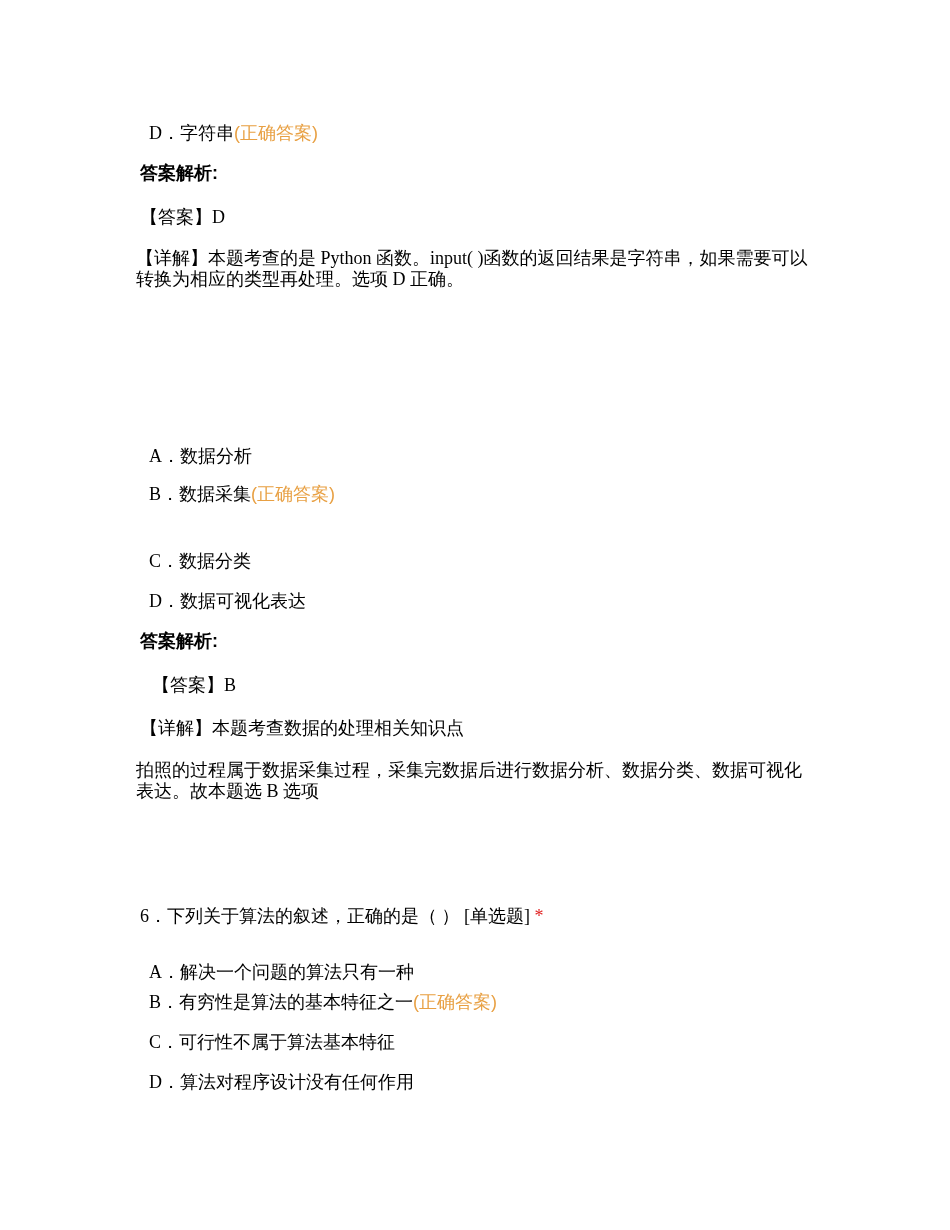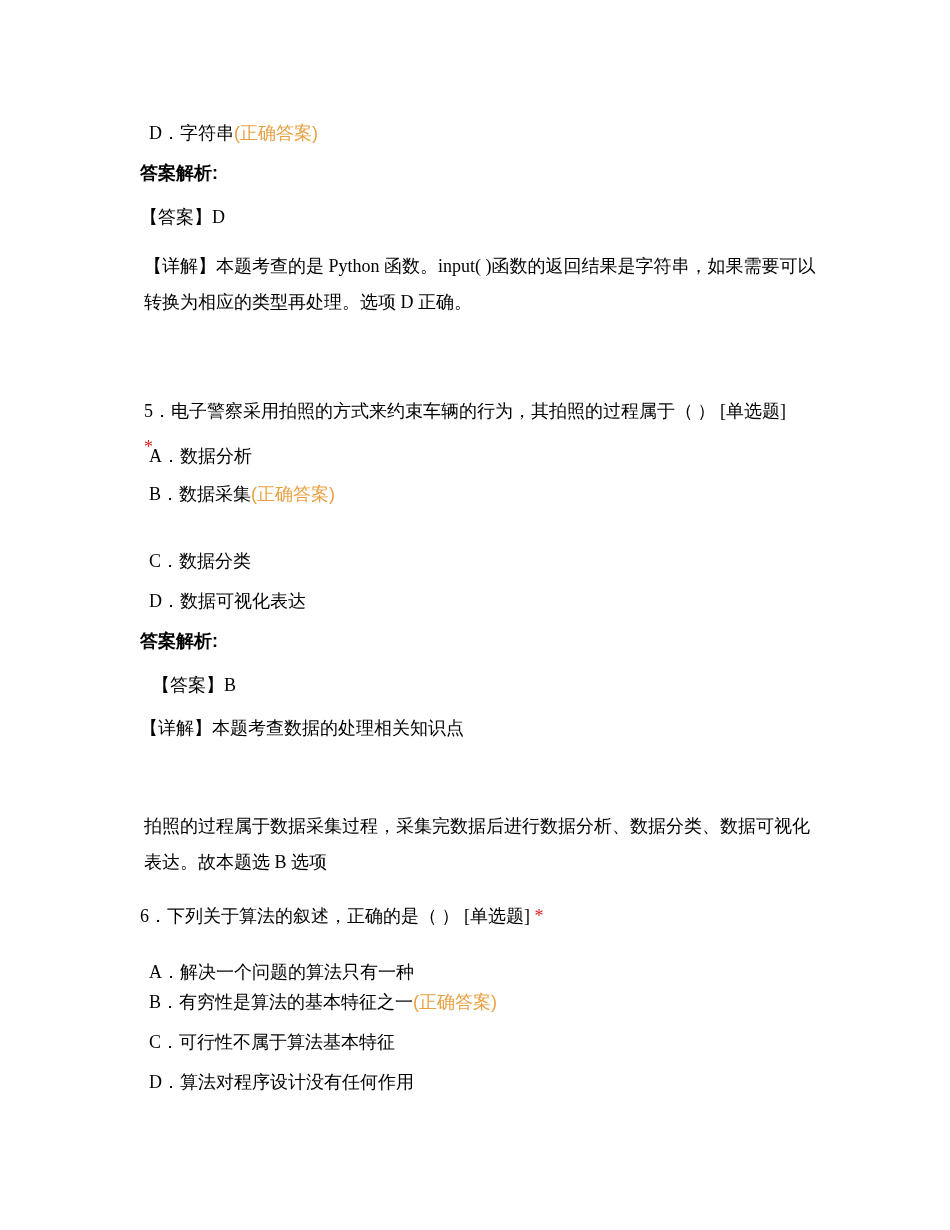--- a/index.html
+++ b/index.html
@@ -4,59 +4,55 @@
 <style>
   html, body { margin: 0; padding: 0; background: #ffffff; }
   body {
     width: 950px; height: 1230px; position: relative; overflow: hidden;
     font-family: "Liberation Serif", "DejaVu Serif", serif;
     color: #000000; font-size: 18px;
   }
   .page { position: absolute; left: 0; top: 0; width: 870px; height: 1230px; }
   .line { position: absolute; left: 140px; white-space: nowrap; line-height: 24px; }
   .opt { left: 149px; }
-  .para { position: absolute; left: 144px; width: 680px; line-height: 36px; }
+  .para { position: absolute; left: 136px; width: 680px; line-height: 21px; }
   .bold { font-family: "Liberation Sans", "DejaVu Sans", sans-serif; font-weight: bold; }
   .correct { color: #e8a043; font-family: "Liberation Sans", "DejaVu Sans", sans-serif; }
   .req { color: #e02020; }
 </style>
 </head>
 <body>
 
 <div class="page">
 
   <div class="line opt" style="top:121px;">
     <span>D．</span><span>字符串</span><span class="correct">(正确答案)</span>
   </div>
   <div class="line bold" style="top:161px;">答案解析:</div>
   <div class="line" style="top:205px;">【答案】D</div>
   <div class="para" style="top:248px;">【详解】本题考查的是 Python 函数。input( )函数的返回结果是字符串，如果需要可以转换为相应的类型再处理。选项 D 正确。</div>
 
-  <div class="para" style="top:393px; width:690px;">
-    <span>5．电子警察采用拍照的方式来约束车辆的行为，其拍照的过程属于（ ） [单选题]</span><br>
-    <span class="req">*</span>
-  </div>
 
   <div class="line opt" style="top:444px;">
     <span>A．</span><span>数据分析</span>
   </div>
   <div class="line opt" style="top:482px;">
     <span>B．</span><span>数据采集</span><span class="correct">(正确答案)</span>
   </div>
   <div class="line opt" style="top:549px;">
     <span>C．</span><span>数据分类</span>
   </div>
   <div class="line opt" style="top:589px;">
     <span>D．</span><span>数据可视化表达</span>
   </div>
 
   <div class="line bold" style="top:629px;">答案解析:</div>
   <div class="line" style="top:673px;margin-left:12px;">【答案】B</div>
   <div class="line" style="top:716px;">【详解】本题考查数据的处理相关知识点</div>
-  <div class="para" style="top:760px;margin-top:48px;">拍照的过程属于数据采集过程，采集完数据后进行数据分析、数据分类、数据可视化表达。故本题选 B 选项</div>
+  <div class="para" style="top:760px;">拍照的过程属于数据采集过程，采集完数据后进行数据分析、数据分类、数据可视化表达。故本题选 B 选项</div>
 
   <div class="line" style="top:904px;">
     <span>6．下列关于算法的叙述，正确的是（ ） [单选题]</span>
     <span class="req">*</span>
   </div>
 
   <div class="line opt" style="top:960px;">
     <span>A．</span><span>解决一个问题的算法只有一种</span>
   </div>
   <div class="line opt" style="top:990px;">

